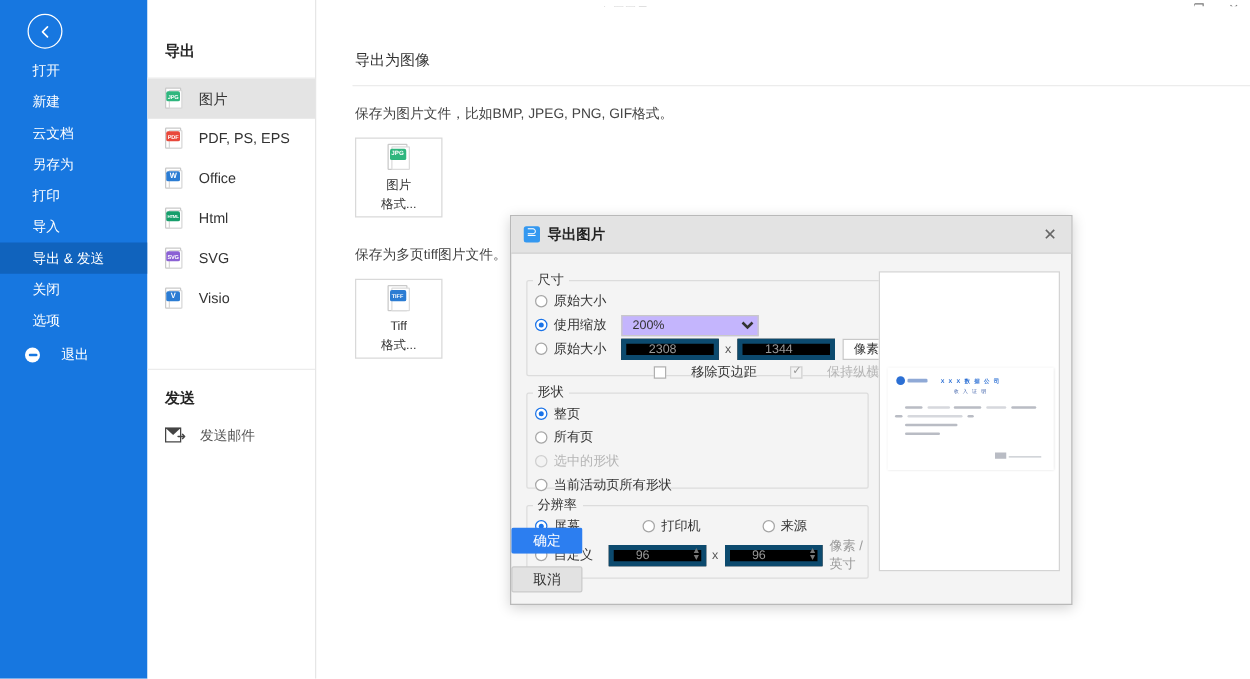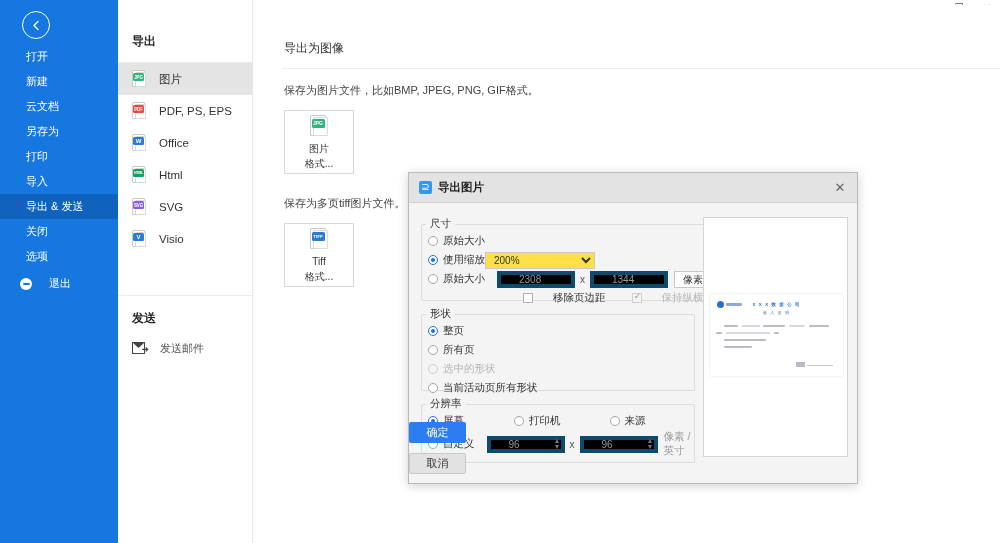--- a/index.html
+++ b/index.html
@@ -202,22 +202,22 @@
   .radio.on::after {
     content: ""; position: absolute; left: 2px; top: 2px;
     width: 4px; height: 4px; border-radius: 50%; background: #1a73e8;
   }
   .radio.dis { border-color: #cfcfcf; background: #f3f3f3; }
   .rlabel { font-size: 10.5px; color: #333; white-space: nowrap; }
   .rlabel.dis { color: #b5b5b5; }
 
   select.combo {
     width: 110px; height: 17px; font-size: 10px; color: #333;
-    border: 1px solid #c8c8c8; background: #fde047;
-    padding-left: 4px; 
+    border: 1px solid #c8c8c8; background: #c4b5fd;
+    padding-left: 4px; margin-left: 12px;
     font-family: "Liberation Sans", sans-serif;
   }
   select.unit {
     width: 47px; height: 17px; font-size: 10px; color: #333;
     border: 1px solid #c8c8c8; background: #fff; padding-left: 4px;
     font-family: "Liberation Sans", sans-serif;
   }
   input.num {
     height: 17px; font-size: 10px; color: #999;
     border: 4px solid #0c4a6e; background: #000000;

